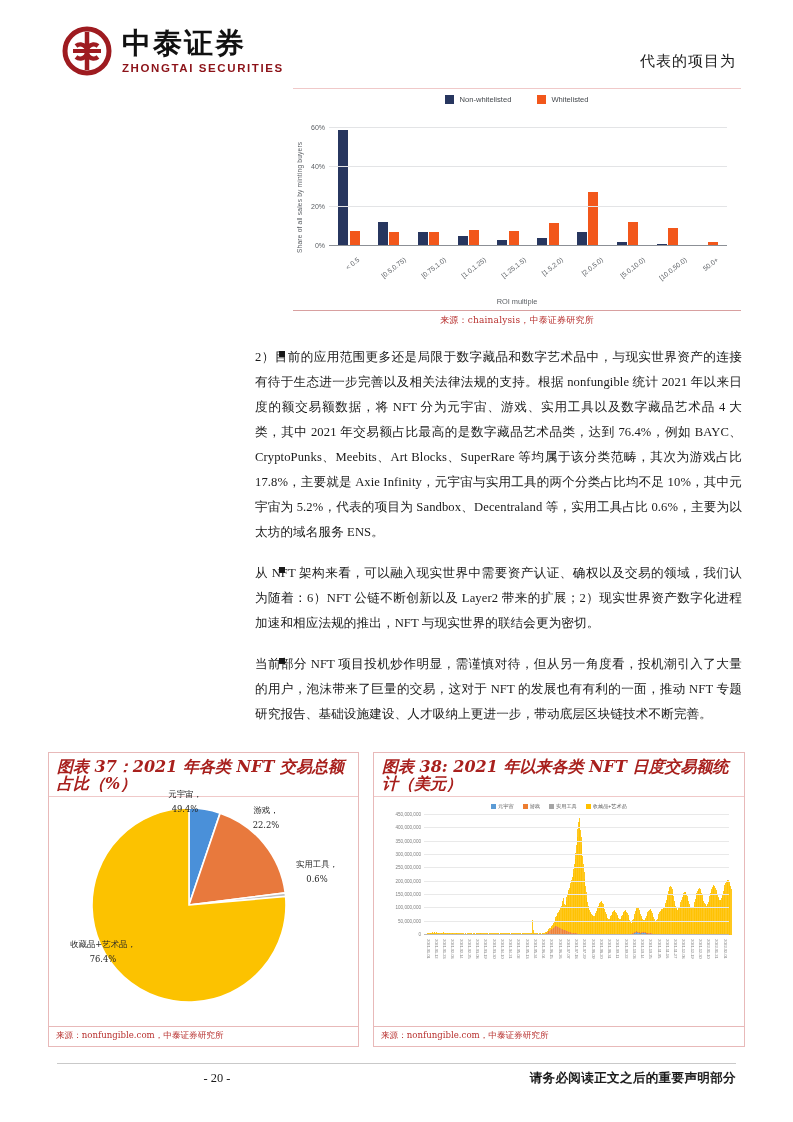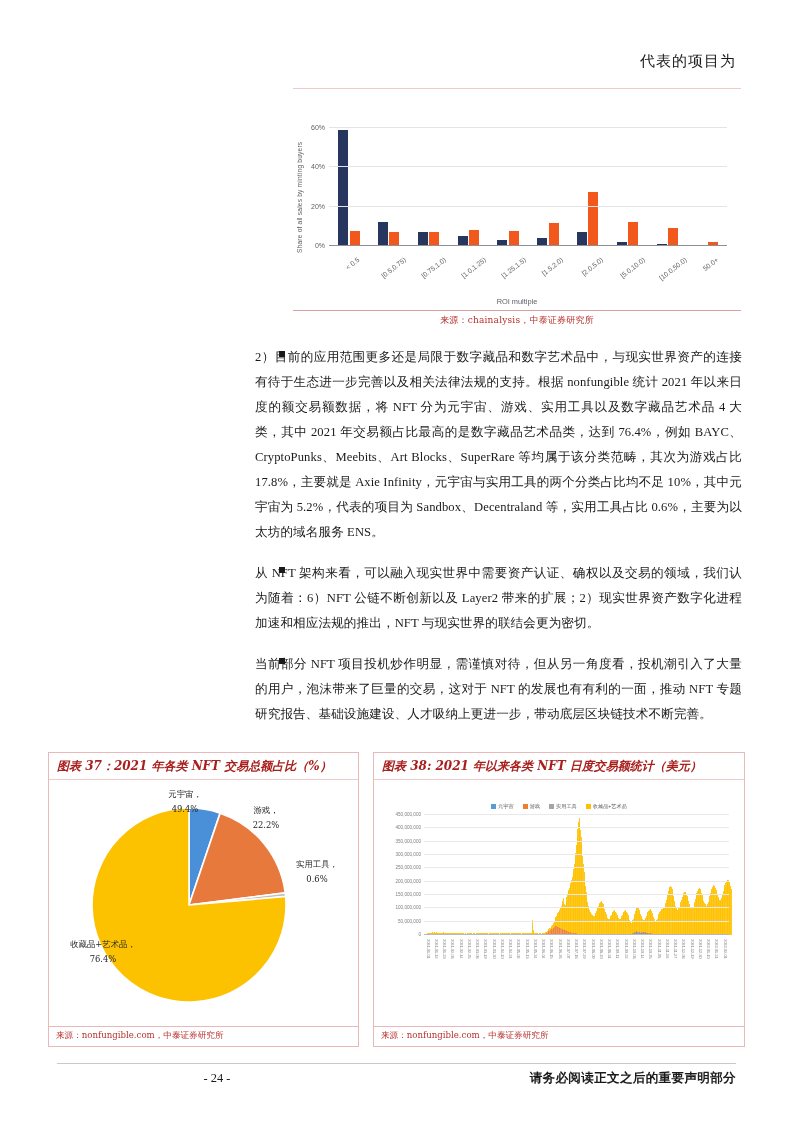--- a/index.html
+++ b/index.html
@@ -56,21 +56,21 @@
   .bullet{width:22px;flex:0 0 22px;padding-top:6px;}
   .bullet i{display:block;width:6px;height:6px;background:#1a1a1a;margin-left:46px;}
   .ptext{flex:1;padding-right:1px;font-size:12.6px;line-height:25px;text-align:justify;
          text-justify:inter-ideograph;letter-spacing:.1px;}
 
   
   .figrow{position:absolute;left:48px;top:752px;width:697px;height:295px;}
   .fig{position:absolute;top:0;height:295px;border:1px solid #e8b9b9;box-sizing:border-box;}
   .fig.left{left:0;width:311px;}
   .fig.right{left:325px;width:372px;}
-  .figtitle{color:#a8201d;font-weight:bold;font-style:italic;font-size:12px;
+  .figtitle{color:#a8201d;font-weight:bold;font-style:italic;font-size:16px;
             line-height:17px;padding:5px 8px 4px 8px;font-family:"DejaVu Serif",serif;}
   .fig .titlerule{height:1px;background:#f0c9c9;margin:0;}
   .figsrc{position:absolute;left:0;bottom:0;width:100%;}
   .figsrc .line{height:1px;background:#e8b9b9;}
   .figsrc .txt{color:#b8312f;font-size:8.6px;padding:3px 6px 4px 7px;
                font-family:"DejaVu Serif",serif;}
 
   
   .pie-area{position:absolute;left:0;top:46px;width:100%;height:212px;}
   .pielbl{position:absolute;font-family:"DejaVu Serif",serif;font-size:8.4px;
@@ -99,26 +99,50 @@
   .footer .line{height:1px;background:#c9c9c9;}
   .footer .row{display:flex;align-items:baseline;margin-top:6px;}
   .pageno{width:320px;text-align:center;font-size:12.4px;font-family:"Liberation Serif",serif;}
   .foot-note{flex:1;text-align:right;font-size:12.6px;font-weight:bold;
              font-family:"DejaVu Serif",serif;letter-spacing:.3px;}
 </style>
 </head>
 <body>
 
 <div class="hdr">
+  <div class="logo-wrap">
+    <div class="logo-mark">
+      <svg width="50" height="50" viewBox="0 0 50 50">
+        <circle cx="25" cy="25" r="22" fill="none" stroke="#9e1b20" stroke-width="5"></circle>
+        <path d="M25 6 L25 44" stroke="#9e1b20" stroke-width="4.5" fill="none"></path>
+        <path d="M14 20 a7 7 0 1 1 0 11 M36 20 a7 7 0 1 0 0 11" stroke="#9e1b20" stroke-width="4.5" fill="none"></path>
+        <path d="M11 25 L39 25" stroke="#9e1b20" stroke-width="4" fill="none"></path>
+      </svg>
+    </div>
+    <div>
+      <div class="logo-cn">中泰证券</div>
+      <div class="logo-en">ZHONGTAI SECURITIES</div>
+    </div>
+  </div>
   <div class="hdr-right">代表的项目为</div>
 </div>
 
 <div class="topfig">
   <div class="topfig-rule-top"></div>
 
+  <div class="legend-top" id="legendTop">
+      <div class="k">
+        <span class="sw" style="background:#27365f"></span>
+        <span>Non-whitelisted</span>
+      </div>
+      <div class="k">
+        <span class="sw" style="background:#f2571b"></span>
+        <span>Whitelisted</span>
+      </div>
+    </div>
 
   <div class="ylab-top">Share of all sales by minting buyers</div>
 
   <div class="plot-top" id="plotTop">
     <div class="bars" id="barsTop">
         <div class="grp">
           <div class="bar nw" style="height: 90.7692%;"></div>
           <div class="bar wl" style="height: 11.6923%;"></div>
         </div>
         <div class="grp">
@@ -2056,16 +2080,16 @@
     <div class="figsrc">
       <div class="line"></div>
       <div class="txt">来源：nonfungible.com，中泰证券研究所</div>
     </div>
   </div>
 </div>
 
 <div class="footer">
   <div class="line"></div>
   <div class="row">
-    <div class="pageno">- 24 -</div>
+    <div class="pageno">- 20 -</div>
     <div class="foot-note">请务必阅读正文之后的重要声明部分</div>
   </div>
 </div>
 
 </body></html>

